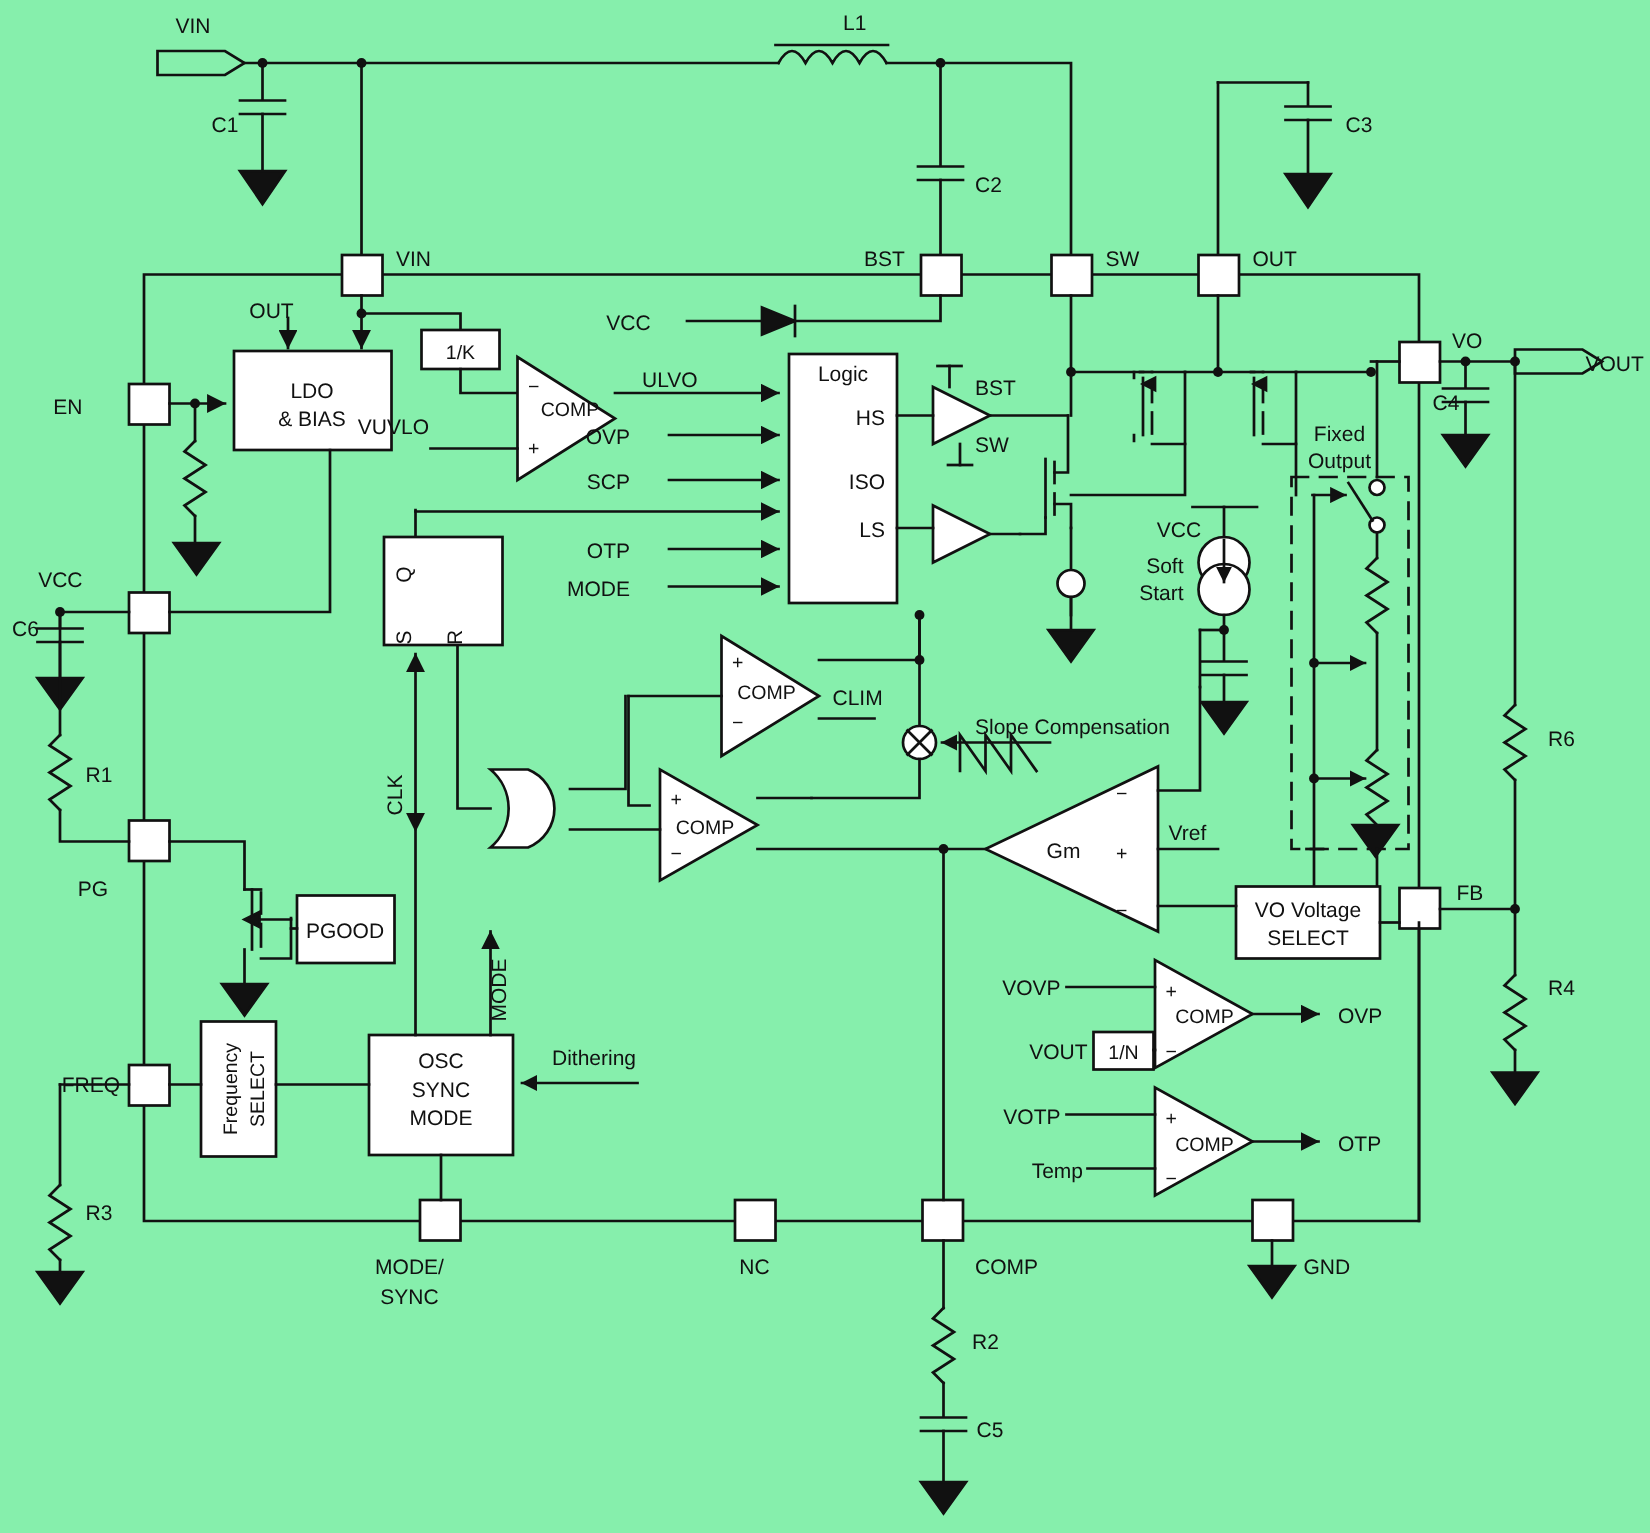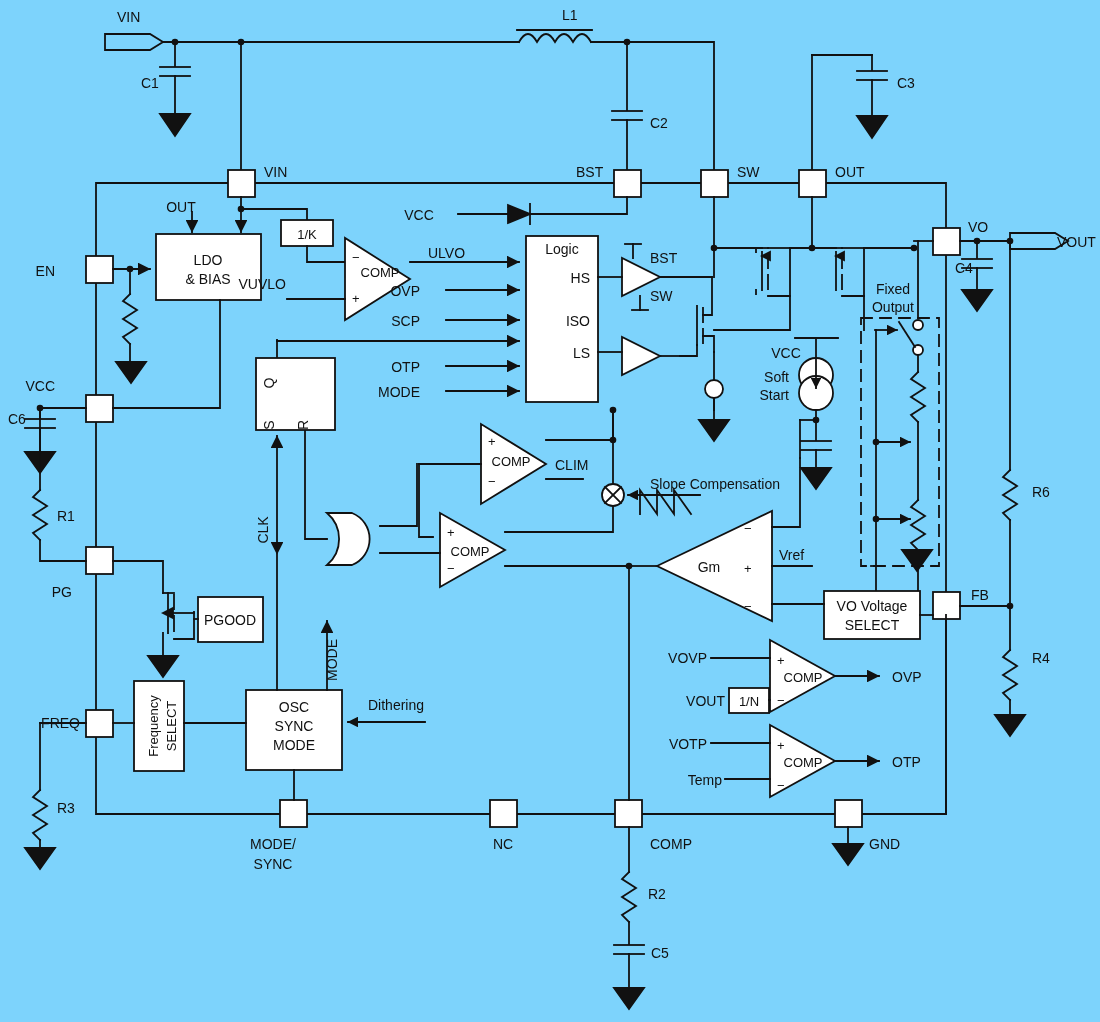--- a/index.html
+++ b/index.html
@@ -1,16 +1,16 @@
 <!DOCTYPE html>
 <html><head>
 <meta charset="utf-8">
 <style>
   html,body{margin:0;padding:0;background:#ffffff;}
-  #root{position:relative;width:1100px;height:1022px;background:#7dd3fc;
+  #root{position:relative;width:1100px;height:1022px;background:#86efac;
         font-family:"Liberation Sans", sans-serif;overflow:hidden;}
   #svgroot{position:absolute;left:0;top:0;width:1100px;height:1022px;}
   text{font-family:"Liberation Sans", sans-serif;font-size:14px;fill:#111;}
   .sm{font-size:13px;}
 </style>
 </head>
 <body>
 
 <div id="root">
 <svg id="svgroot" viewBox="0 0 1100 1022" xmlns="http://www.w3.org/2000/svg">

